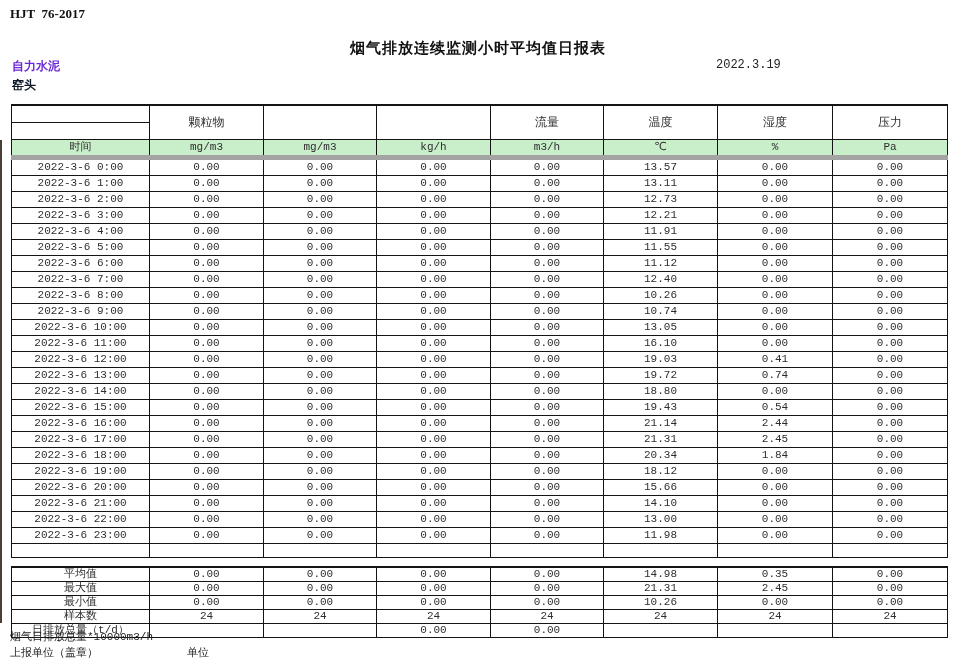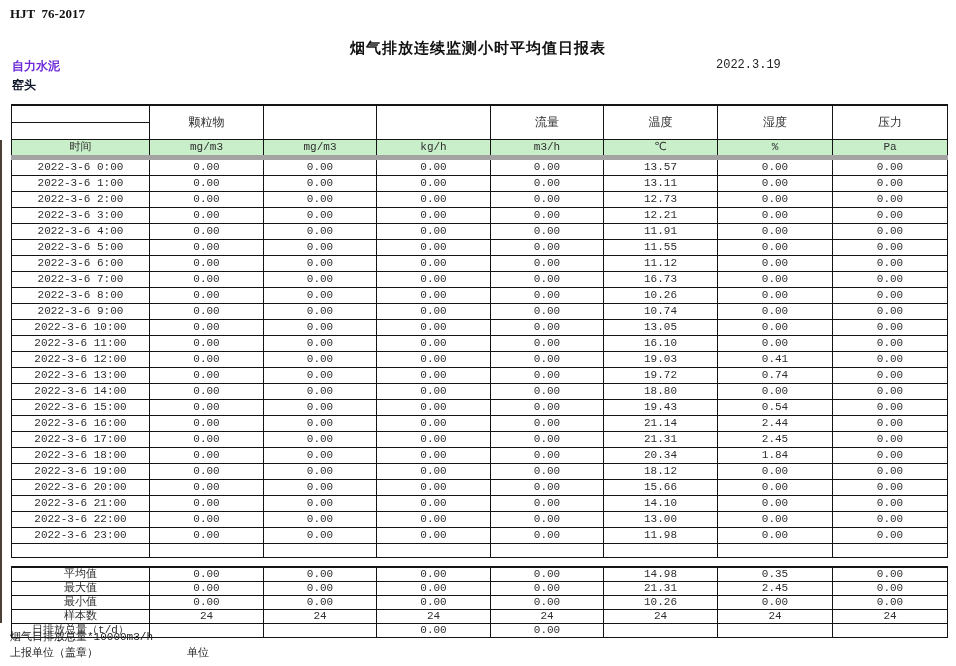--- a/index.html
+++ b/index.html
@@ -188,21 +188,21 @@
             <td>11.12</td>
             <td>0.00</td>
             <td>0.00</td>
           </tr>
           <tr>
             <td>2022-3-6 7:00</td>
             <td>0.00</td>
             <td>0.00</td>
             <td>0.00</td>
             <td>0.00</td>
-            <td>16.73</td>
+            <td>12.40</td>
             <td>0.00</td>
             <td>0.00</td>
           </tr>
           <tr>
             <td>2022-3-6 8:00</td>
             <td>0.00</td>
             <td>0.00</td>
             <td>0.00</td>
             <td>0.00</td>
             <td>10.26</td>

